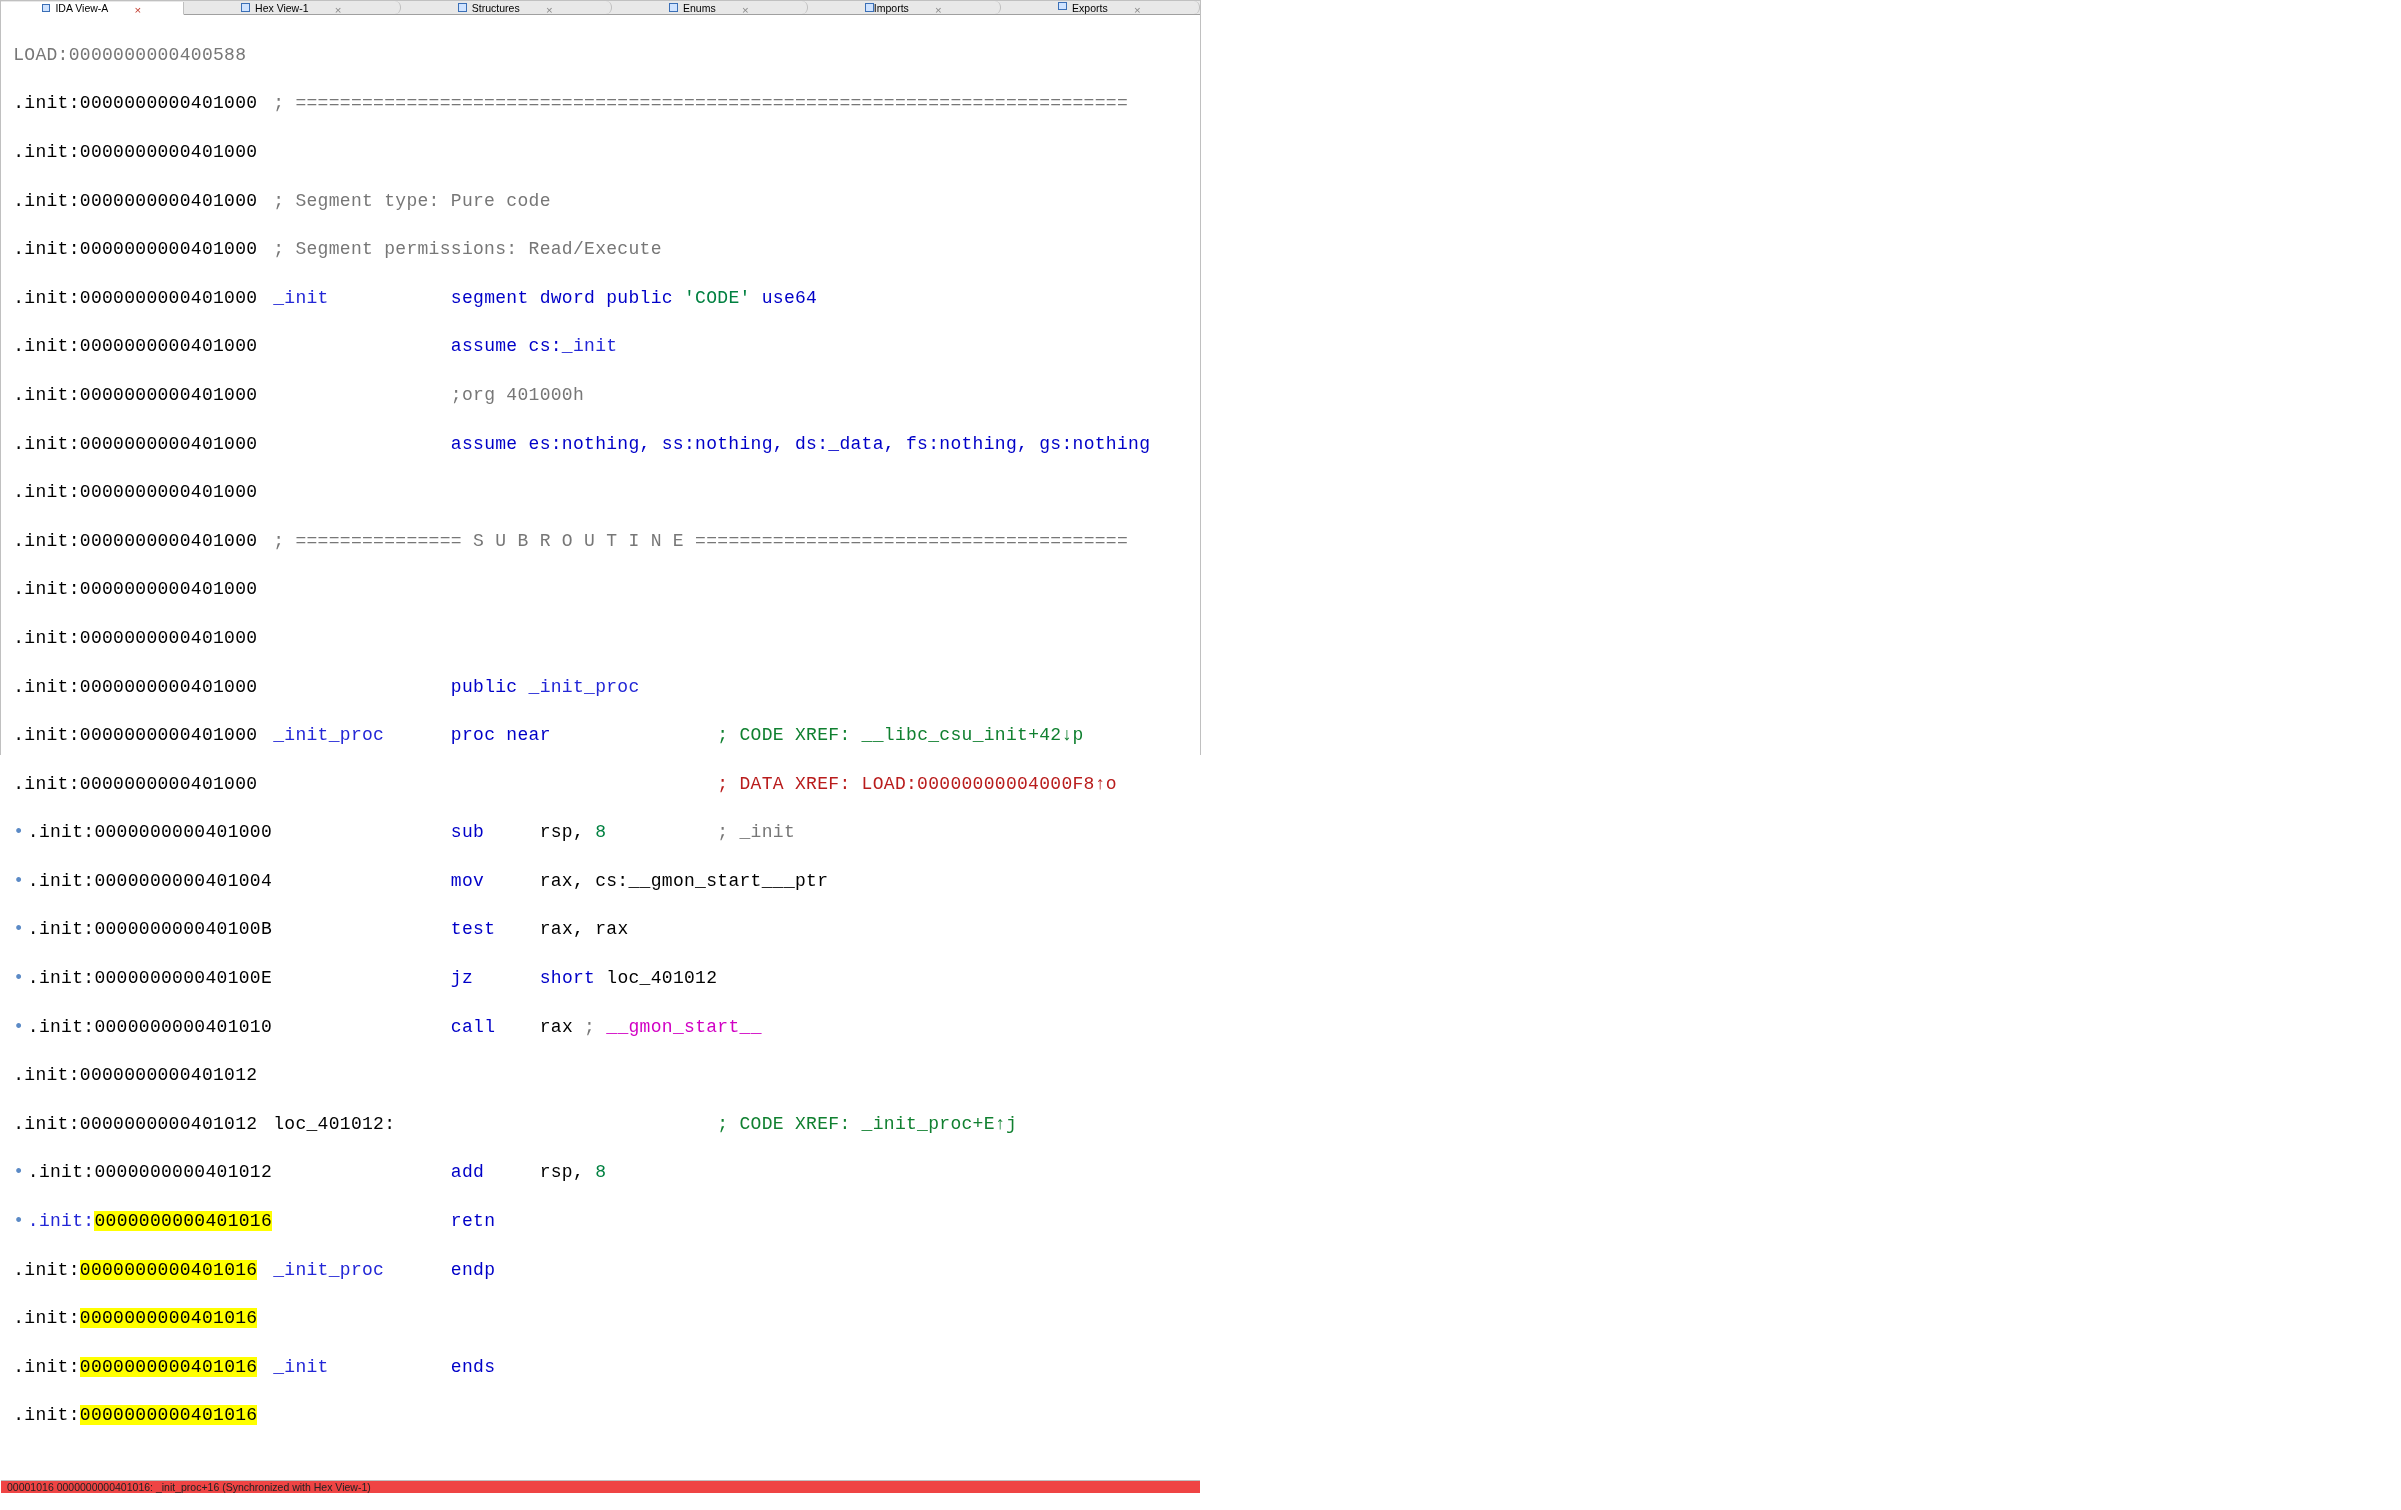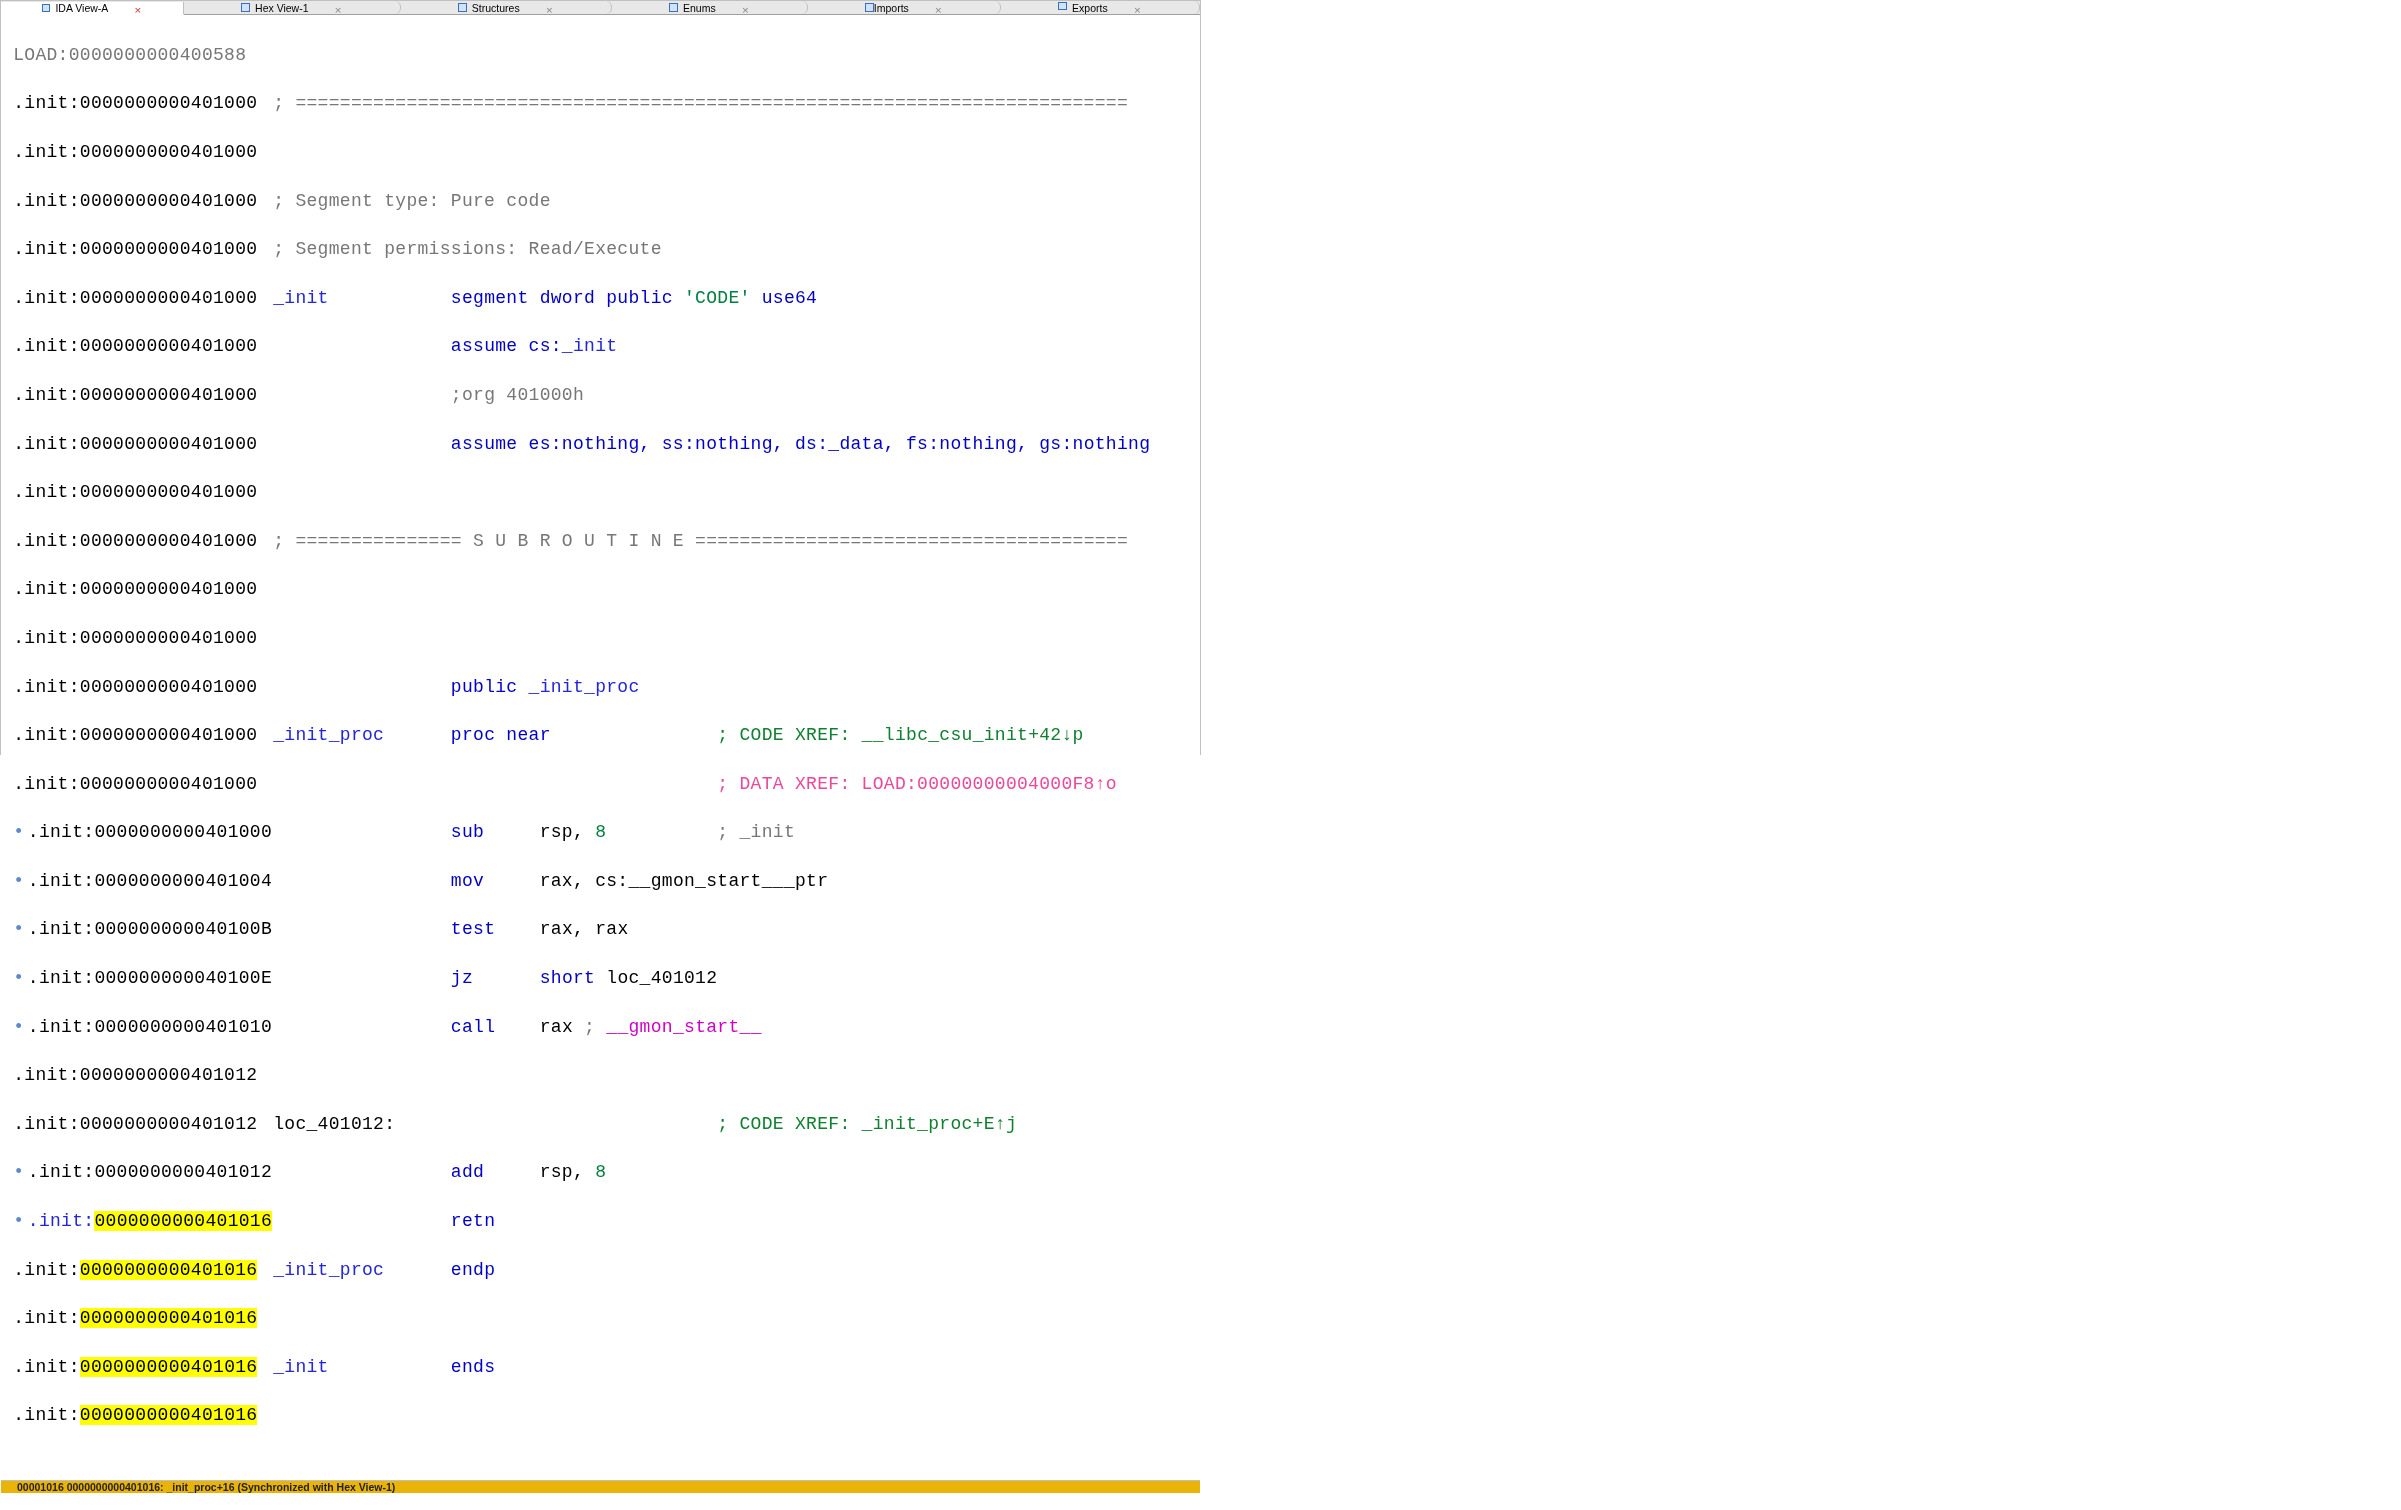--- a/index.html
+++ b/index.html
@@ -21,25 +21,25 @@
   .disasm-rel { position: relative; flex: 1 1 auto; }
   .line { display: flex; }
   .addr-col { width: 260px; flex: 0 0 260px; display: inline-block; }
   .instr-col { flex: 1 1 auto; display: inline-block; }
   .comment { color: #777; }
   .kw { color: #0000c8; }
   .num { color: #008040; }
   .labelblue { color: #2226d6; }
   .magenta { color: #d100c4; }
   .xref { color: #108030; }
-  .xref2 { color: #ec4899; margin-top: 11px; }
+  .xref2 { color: #b91c1c; margin-top: 11px; }
   .hl { background: #ffff00; }
   .linkseg { color: #2226d6; }
   .first { color: #777; }
-  .statusbar { height: 19px; border-top: 0.9px solid #c0c0c0; font-family: "Segoe UI", Arial, sans-serif; font-size: 10.5px; display: flex; align-items: center; padding: 0 16px; color: #222; background: #eab308; font-weight: bold; }
+  .statusbar { height: 19px; border-top: 0.9px solid #c0c0c0; font-family: "Segoe UI", Arial, sans-serif; font-size: 10.5px; display: flex; align-items: center; padding: 0 6px; color: #222; background: #ef4444; }
   .dot { color:#5b8ac6; margin-right:3.5px; }
 </style>
 </head>
 <body>
 
 <div class="window">
 
   <div class="tab-bar">
     <div class="tab active" style="min-width:183px;">
       <span style="display:flex;align-items:center;gap:5.2px;">

